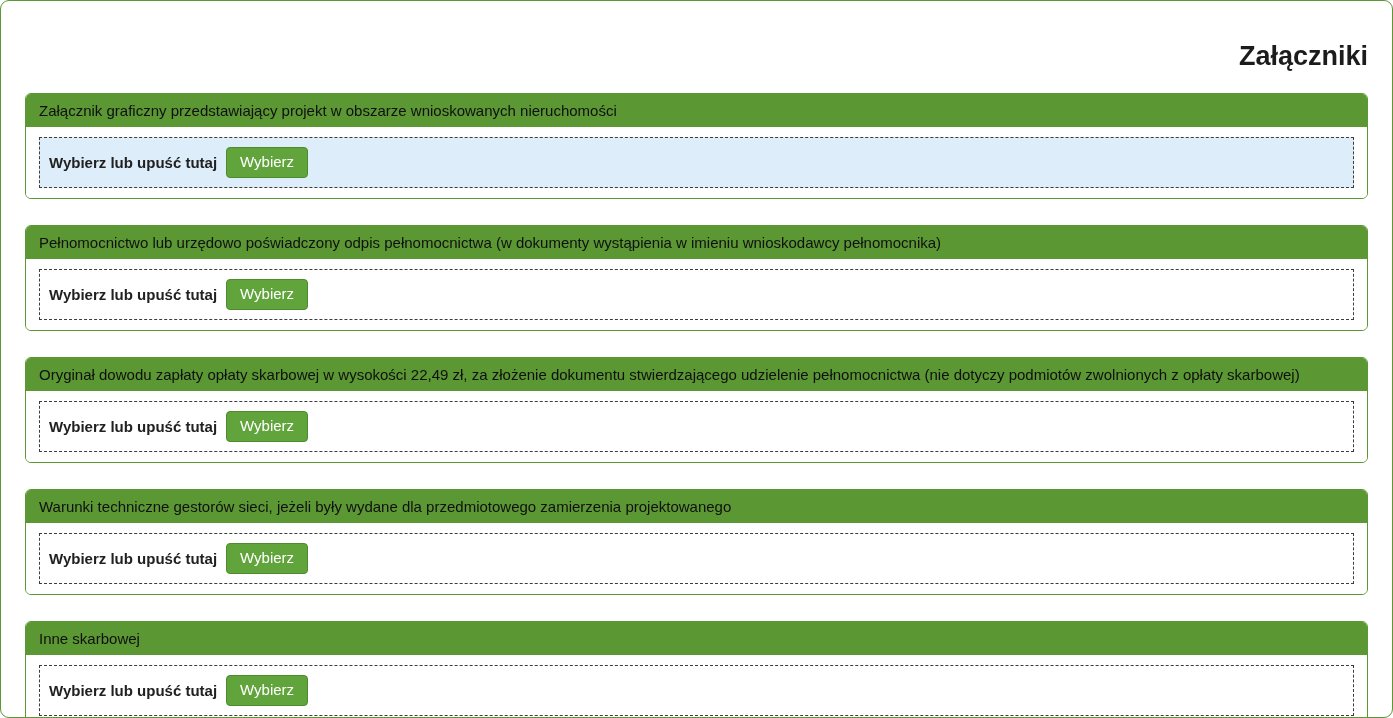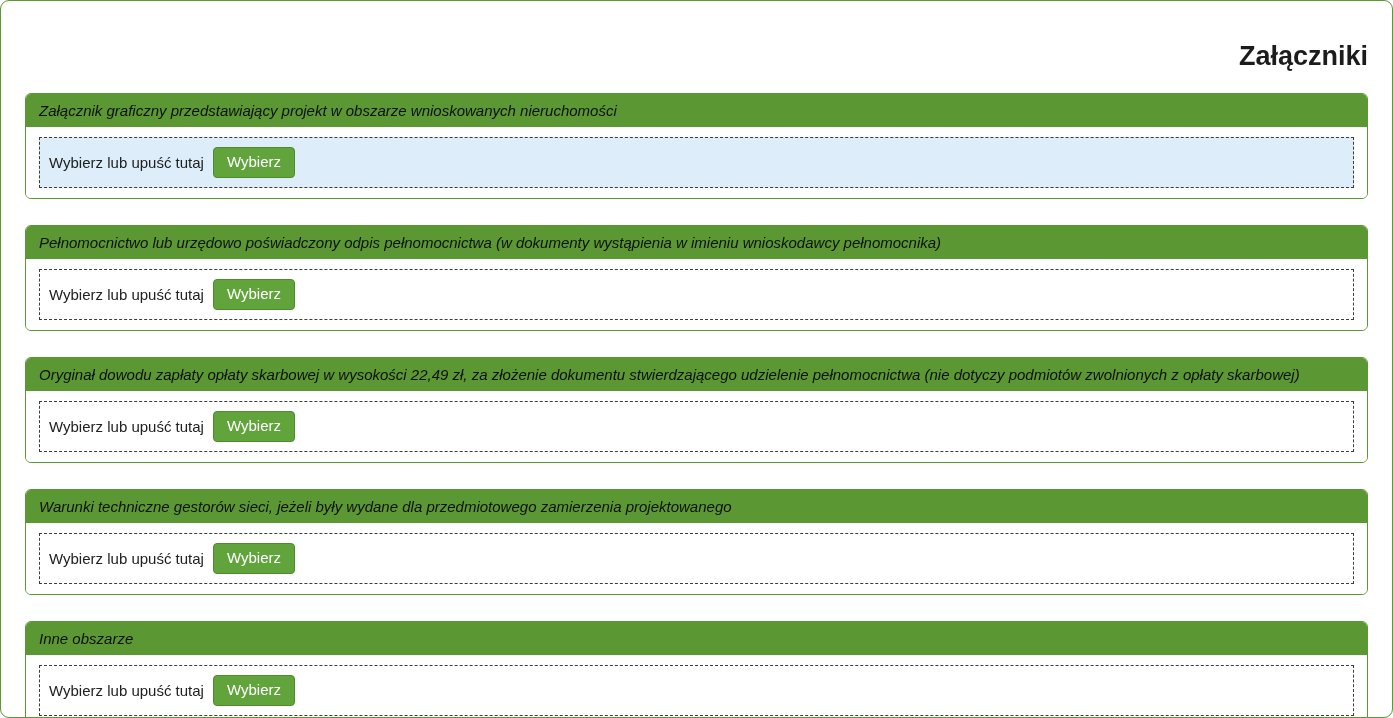--- a/index.html
+++ b/index.html
@@ -42,21 +42,20 @@
     margin-bottom: 26px;
     background: #ffffff;
     overflow: hidden;
   }
   .card-header {
     background: var(--accent);
     padding: 6px 13px;
     font-size: 15px;
     line-height: 21px;
     color: #101010;
-    font-style: italic;
   }
   .card-body {
     padding: 10px 13px;
     background: #ffffff;
   }
   .dropzone {
     border: 1px dashed var(--drop-border);
     display: flex;
     align-items: center;
     gap: 9px;
@@ -64,20 +63,21 @@
     background: #ffffff;
     cursor: pointer;
   }
   .dropzone.highlight {
     background: var(--highlight);
   }
   .drop-text {
     font-size: 15px;
     color: #212121;
     white-space: nowrap;
+    font-weight: bold;
   }
   .choose-btn {
     font-family: "Liberation Sans", "DejaVu Sans", sans-serif;
     background: var(--btn);
     border: 1px solid var(--btn-border);
     border-radius: 4px;
     color: #ffffff;
     font-size: 15px;
     padding: 4px 13px 5px 13px;
     line-height: 20px;
@@ -134,21 +134,21 @@
     <div class="card-body">
       <div class="dropzone">
         <span class="drop-text">Wybierz lub upuść tutaj</span>
         <button type="button" class="choose-btn">Wybierz</button>
       </div>
     </div>
   </section>
 
   <section class="card">
     <div class="card-header">
-      <span class="card-title">Inne obszarze</span>
+      <span class="card-title">Inne skarbowej</span>
     </div>
     <div class="card-body">
       <div class="dropzone">
         <span class="drop-text">Wybierz lub upuść tutaj</span>
         <button type="button" class="choose-btn">Wybierz</button>
       </div>
     </div>
   </section>
 </div>
   </div>

